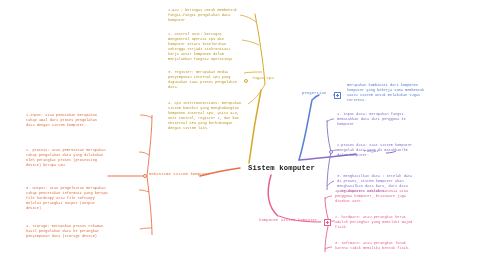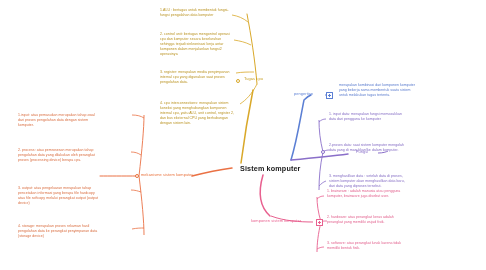--- a/index.html
+++ b/index.html
@@ -1,21 +1,21 @@
 <!DOCTYPE html>
 <html><head>
 <meta charset="utf-8">
 <style>
   html,body{margin:0;padding:0;}
   body{
     width:486px;height:270px;background:#ffffff;overflow:hidden;position:relative;
     font-family:"Liberation Sans","DejaVu Sans",sans-serif;
     -webkit-font-smoothing:antialiased;
   }
-  #canvas{position:absolute;left:8px;top:0;width:422px;height:270px;}
+  #canvas{position:absolute;left:16px;top:0;width:422px;height:270px;font-family:Liberation Mono, monospace;}
   svg.links{position:absolute;left:0;top:0;width:486px;height:270px;pointer-events:none;}
   .node{position:absolute;}
   .center-label{
     font-size:7.2px;font-weight:bold;color:#1a1a1a;white-space:nowrap;letter-spacing:.15px;
   }
   .branch-label{
     font-size:3.9px;color:#555;white-space:nowrap;letter-spacing:.1px;
   }
   .branch-label.orange{color:#e8703a;}
   .branch-label.yellow{color:#c49a1a;}

